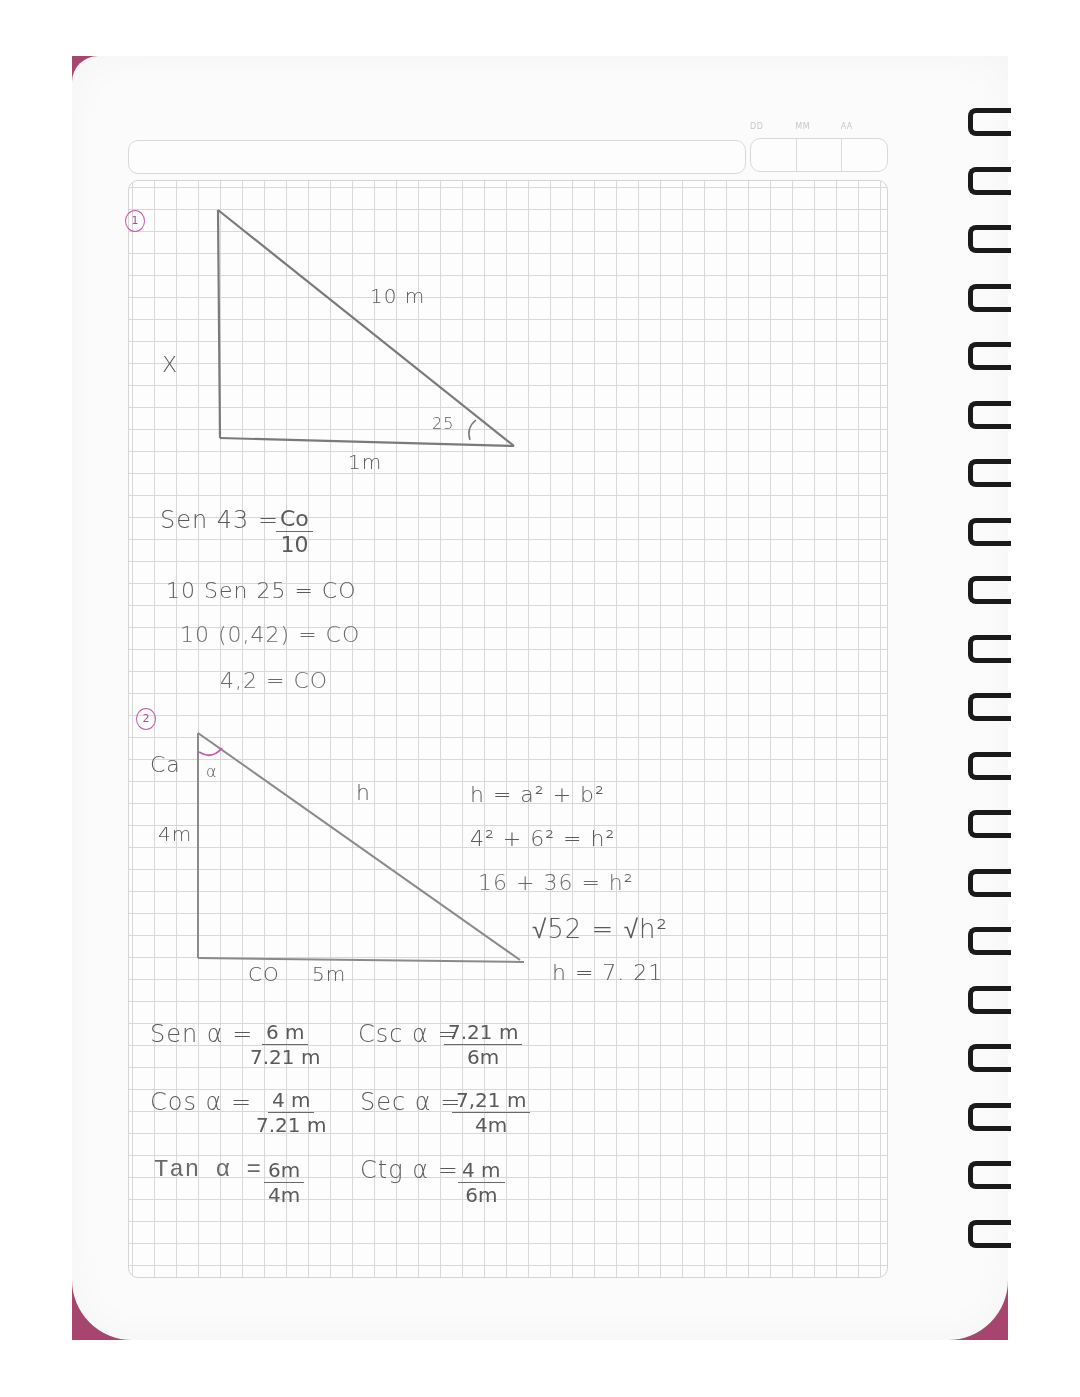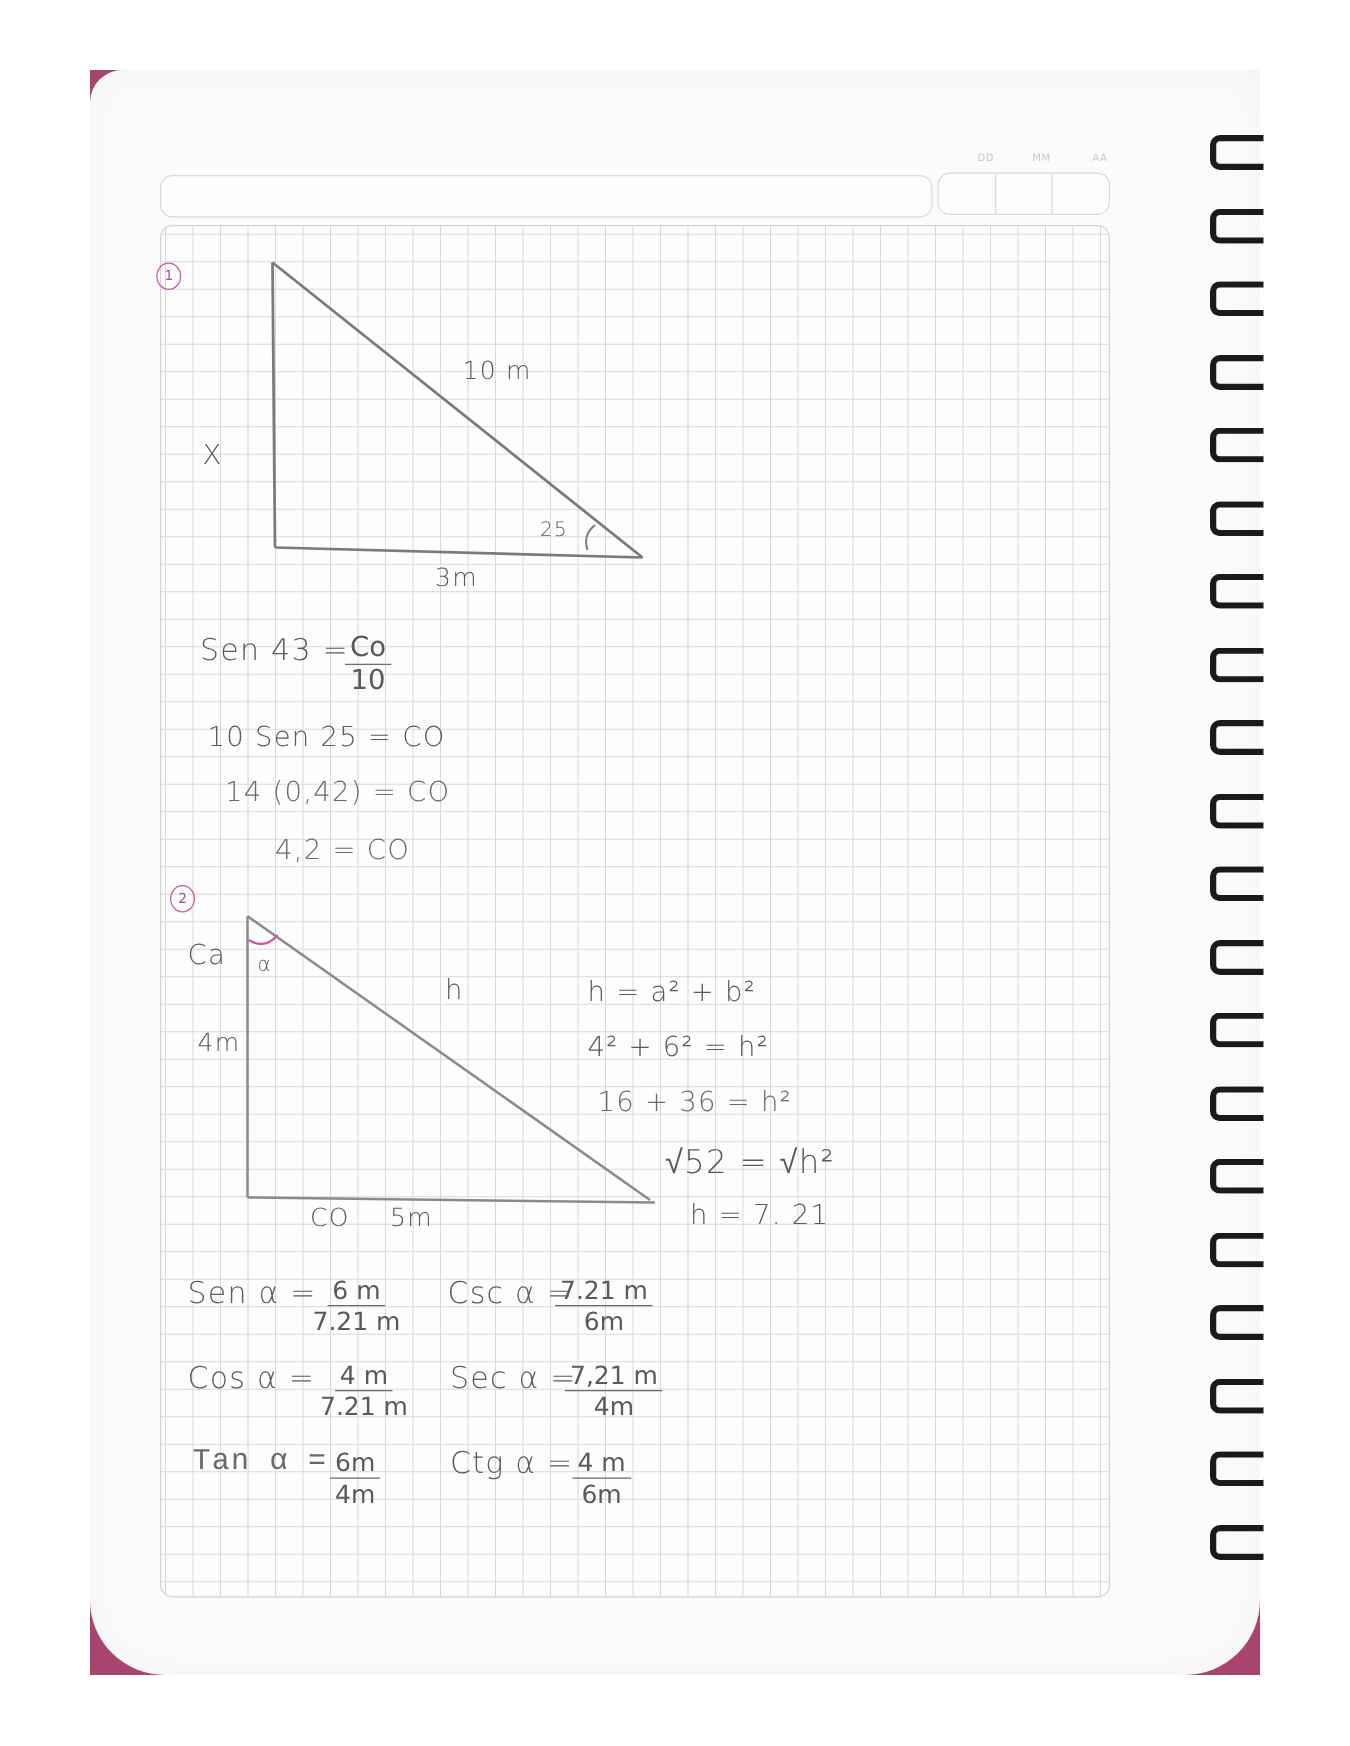--- a/index.html
+++ b/index.html
@@ -23,21 +23,21 @@
     .date-box {
       position: absolute; left: 750px; top: 138px; width: 136px; height: 32px;
       border: 1.5px solid #d9d9d9; border-radius: 10px; display: flex; background: #fdfdfd;
     }
     .date-box .cell { flex: 1; border-right: 1.5px solid #d9d9d9; }
     .date-box .cell:last-child { border-right: none; }
     .date-labels {
       position: absolute; left: 750px; top: 122px; width: 136px; display: flex;
       font-size: 8px; color: #c8c8c8; letter-spacing: 0.5px;
     }
-    .date-labels span { flex: 1; text-align: right; }
+    .date-labels span { flex: 1; text-align: left; }
     .grid {
       position: absolute; left: 128px; top: 180px; width: 758px; height: 1096px;
       border: 1.5px solid #d4d4d4; border-radius: 10px;
       background-color: #fdfdfd;
       background-image:
         linear-gradient(to right, #d8d8d8 1px, transparent 1px),
         linear-gradient(to bottom, #d8d8d8 1px, transparent 1px);
       background-size: 22px 22px;
       background-position: 3px 6px;
     }
@@ -93,29 +93,29 @@
     <line x1="198" y1="958" x2="524" y2="962"></line>
     <line x1="198" y1="733" x2="520" y2="960"></line>
     <path d="M199 752 Q212 760 222 748" stroke="#c75aa6" stroke-width="1.8"></path>
   </g>
 </svg>
 
 <div class="num-circle" style="left:125px; top:210px;">1</div>
 <div class="hw" style="left:370px; top:284px; font-size:20px;">10 m</div>
 <div class="hw" style="left:162px; top:352px; font-size:22px;">X</div>
 <div class="hw" style="left:432px; top:414px; font-size:16px;">25</div>
-<div class="hw" style="left:348px; top:450px; font-size:20px;">3m</div>
+<div class="hw" style="left:348px; top:450px; font-size:20px;">1m</div>
 
 <div class="hw" style="left:160px; top:506px; font-size:24px;">Sen 43 =</div>
 <div class="frac" style="left:276px; top:506px; font-size:22px; color:#5a5a5a;">
   <span class="n">Co</span>
   <span>10</span>
 </div>
 <div class="hw" style="left:166px; top:578px; font-size:22px;">10 Sen 25 = CO</div>
-<div class="hw" style="left:180px; top:622px; font-size:22px; color:#6a6a6a;">14 (0,42) = CO</div>
+<div class="hw" style="left:180px; top:622px; font-size:22px; color:#6a6a6a;">10 (0,42) = CO</div>
 <div class="hw" style="left:220px; top:668px; font-size:22px; color:#6a6a6a;">4,2 = CO</div>
 
 <div class="num-circle" style="left:136px; top:708px;">2</div>
 <div class="hw" style="left:150px; top:752px; font-size:22px;">Ca</div>
 <div class="hw" style="left:206px; top:762px; font-size:16px;">α</div>
 <div class="hw" style="left:158px; top:822px; font-size:20px;">4m</div>
 <div class="hw" style="left:356px; top:780px; font-size:22px;">h</div>
 <div class="hw" style="left:248px; top:962px; font-size:20px;">CO</div>
 <div class="hw" style="left:312px; top:962px; font-size:20px;">5m</div>
 

